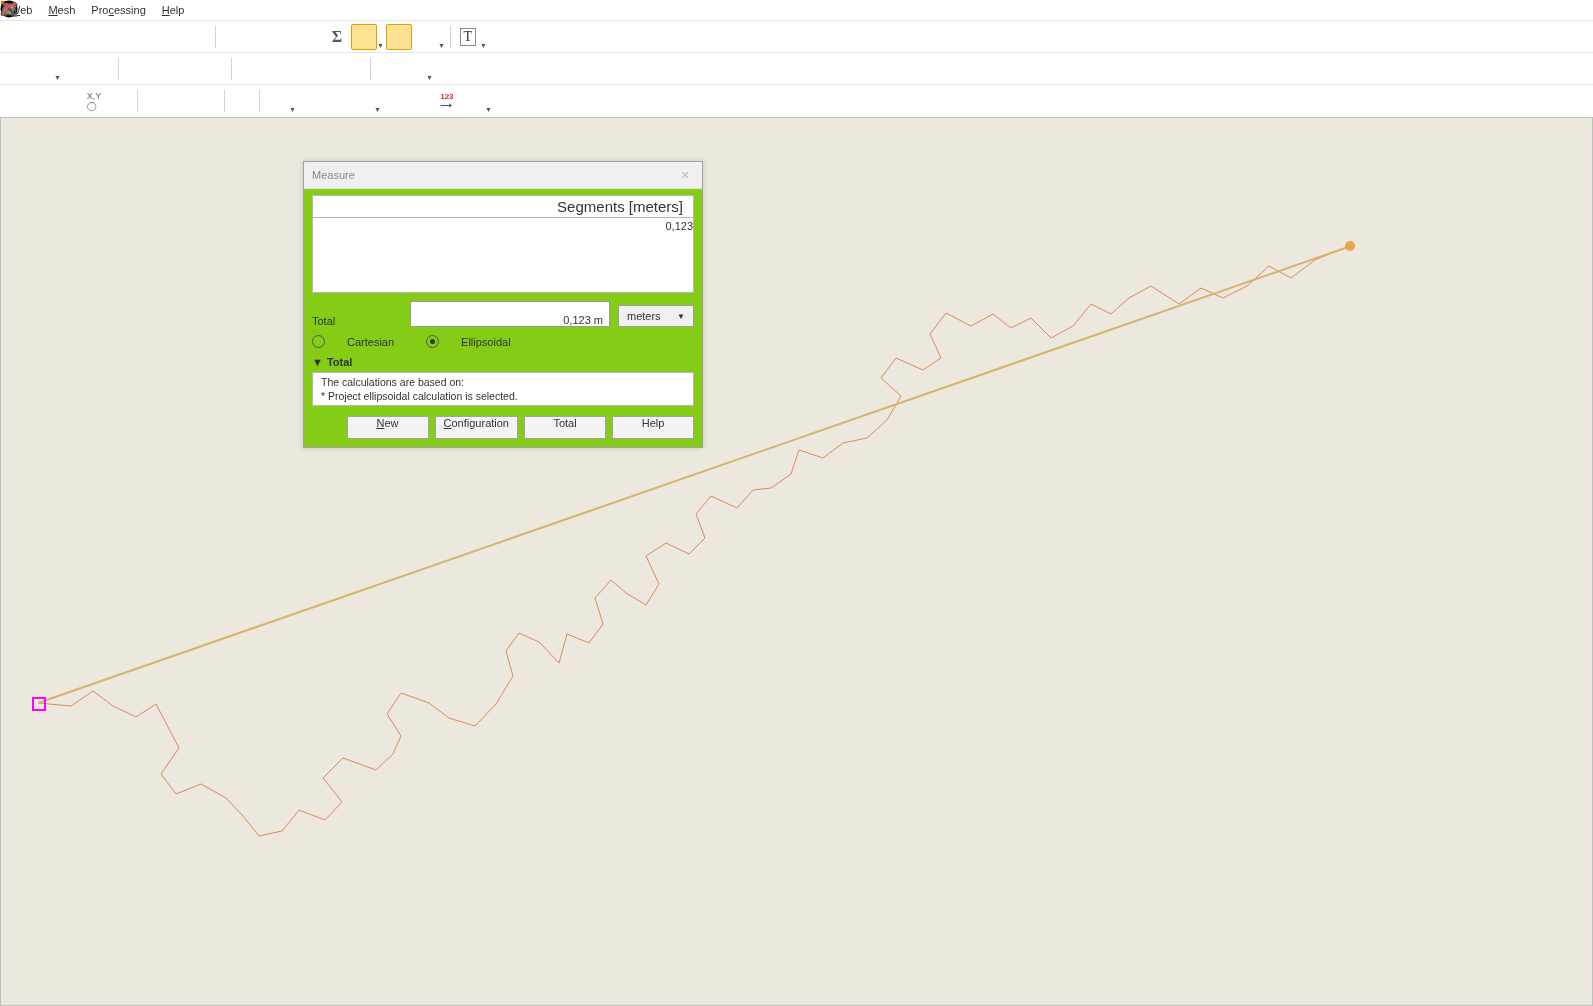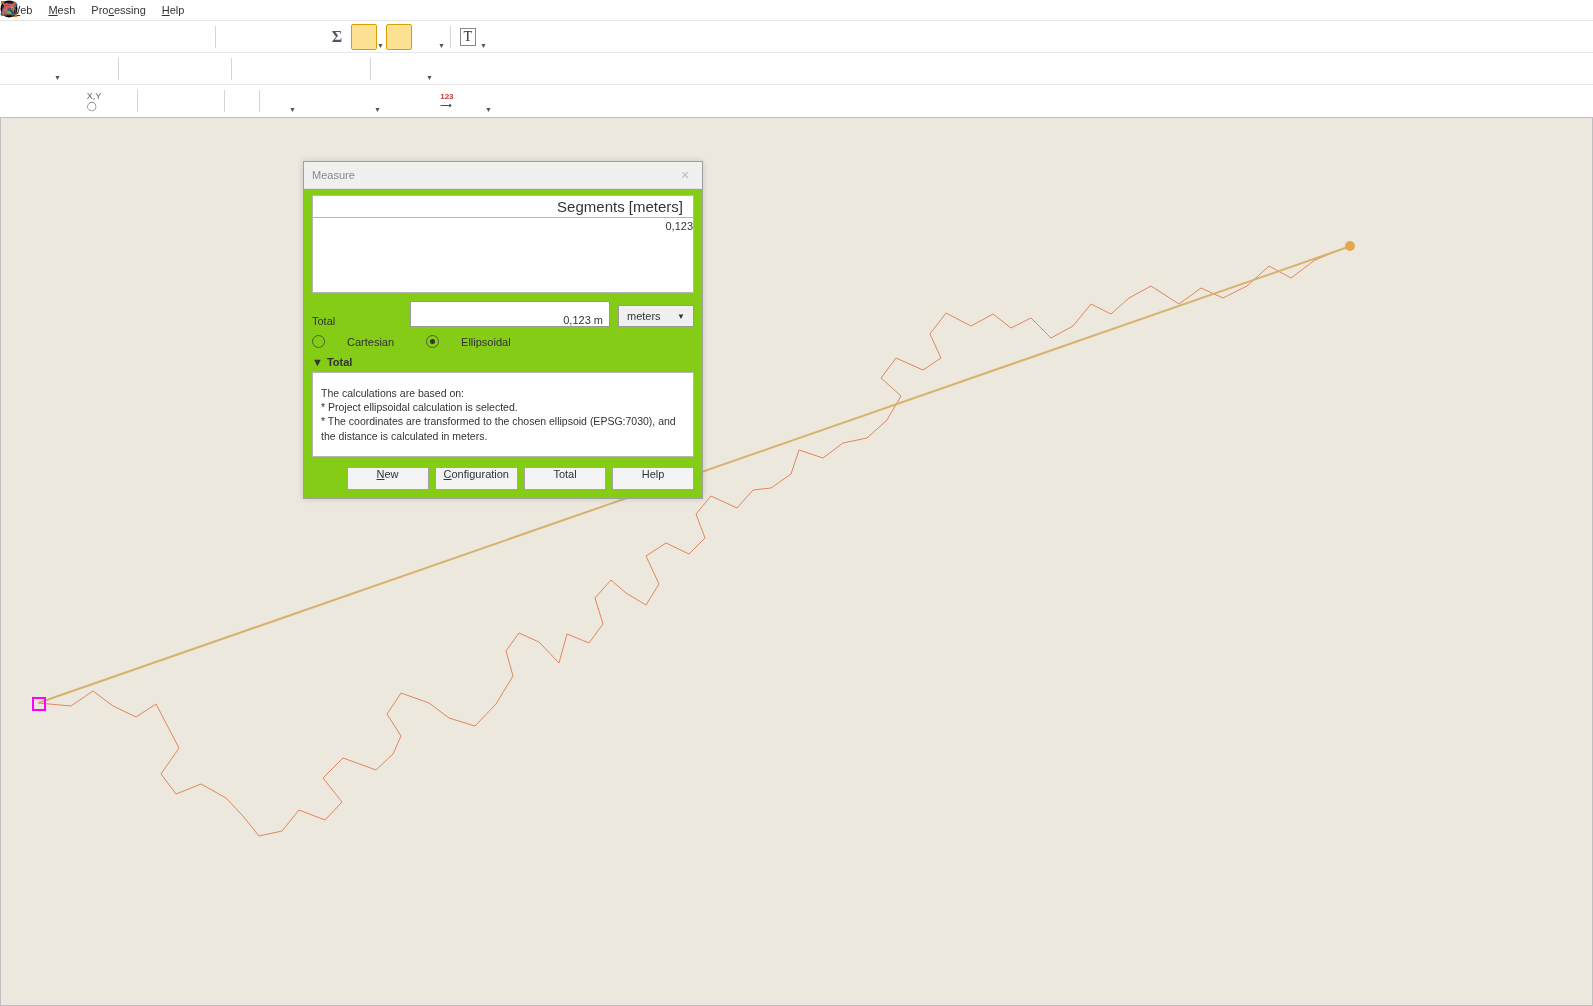--- a/index.html
+++ b/index.html
@@ -20,21 +20,21 @@
 .dialog .body{padding:6px 8px 8px}
 .seg-head{background:#fff;border:1px solid #b5b5b5;text-align:right;padding:2px 10px;font-size:15px}
 .seg-list{background:#fff;border:1px solid #b5b5b5;border-top:none;height:70px;text-align:right;padding:2px 0}
 .row{display:flex;align-items:flex-end;margin-top:8px;gap:8px}
 .total-input{flex:1;height:20px;border:1px solid #999;background:#fff;text-align:right;padding:12px 6px;box-sizing:border-box}
 .unit-sel{width:76px;height:22px;border:1px solid #999;background:#f0f0f0;padding:0 8px;display:flex;align-items:center;justify-content:space-between;box-sizing:border-box}
 .radio{display:flex;align-items:center;gap:22px;margin-right:24px}
 .radio .dot{width:11px;height:11px;border:1px solid #555;border-radius:50%;display:flex;align-items:center;justify-content:center}
 .radio .dot .fill{width:5px;height:5px;background:#333;border-radius:50%}
 .info-hdr{display:flex;align-items:center;gap:4px;font-weight:bold;margin-top:8px}
-.info-box{border:1px solid #b5b5b5;background:#fff;padding:13px 8px;margin-top:4px;font-size:10.5px;line-height:1.35}
+.info-box{border:1px solid #b5b5b5;background:#fff;padding:2px 8px;margin-top:4px;font-size:10.5px;line-height:1.35}
 .btnrow{display:flex;justify-content:flex-end;gap:6px;margin-top:10px}
 .btn{min-width:64px;height:21px;border:1px solid #a3a3a3;background:#f3f3f3;display:flex;align-items:flex-start;justify-content:center;padding:0 8px;cursor:default}
 .btn span u{text-decoration:underline}
 
 .marker-start{position:absolute;width:10px;height:10px;border:2px solid magenta;background:transparent;left:31px;top:579px}
 .marker-end{position:absolute;width:10px;height:10px;border-radius:50%;background:#e3a84d;left:1344px;top:123px}
 svg{position:absolute;left:0;top:0}
 </style>
 </head>
 <body>
@@ -422,21 +422,20 @@
           <span>Ellipsoidal</span>
         </label>
     </div>
     <div class="info-hdr">
         <span>▼</span>
         <span>Total</span>
       </div>
     <div class="info-box">
       <div>The calculations are based on:</div>
       <div>* Project ellipsoidal calculation is selected.</div>
-      <div>* The coordinates are transformed to the chosen ellipsoid (EPSG:7030), and the distance is calculated in meters.</div>
     </div>
     <div class="btnrow">
       <div class="btn">
           <span><u>N</u>ew</span>
         </div>
       <div class="btn">
           <span><u>C</u>onfiguration</span>
         </div>
       <div class="btn">
           <span>Total</span>

